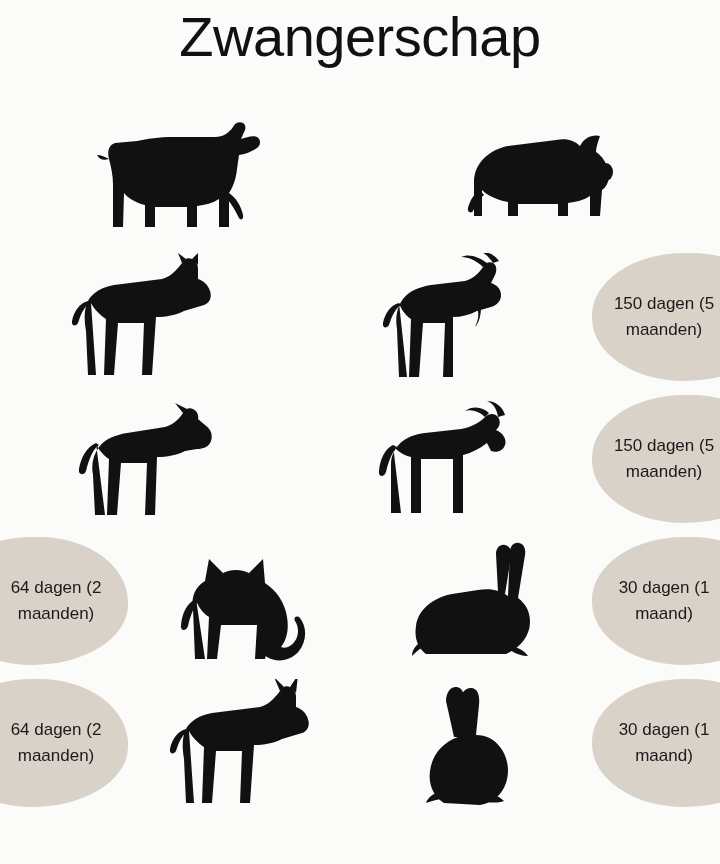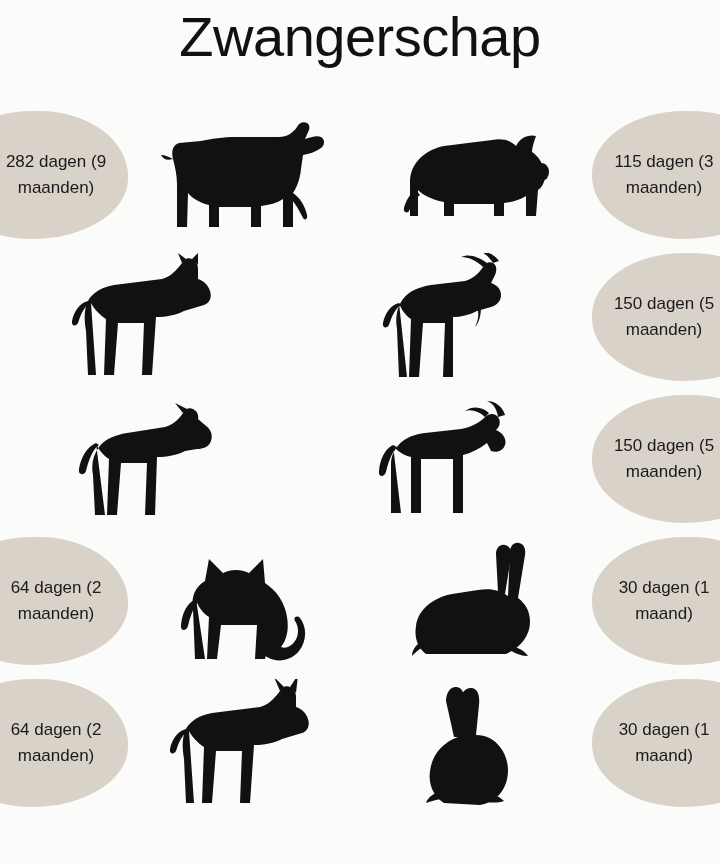--- a/index.html
+++ b/index.html
@@ -94,43 +94,35 @@
 </head>
 <body>
 
 <div class="page">
 
   <div class="title">Zwangerschap</div>
 
   <div class="rows">
 
     <div class="row">
-      <div class="blob left">
-        <div class="disc"></div>
-        <div class="label">282 dagen (9 maanden)</div>
-      </div>
       <div class="silhouettes">
         <div class="sil">
           <svg width="170" height="120" viewBox="0 0 170 120">
             <path d="M18 112 L18 70 C18 60 16 52 14 44 C12 36 14 30 20 28 L42 26 C52 24 64 22 78 22 L120 22 C128 22 134 18 138 12 C140 8 144 6 148 8 C150 9 151 12 150 15 L146 24 C152 22 158 20 162 22 C166 24 166 30 162 33 C156 37 150 39 144 40 L142 54 C141 64 138 72 134 78 L134 112 L124 112 L124 84 C118 88 110 90 102 91 L102 112 L92 112 L92 92 L60 92 L60 112 L50 112 L50 90 C42 88 34 84 29 78 L28 112 Z"></path>
             <path d="M14 44 C8 46 4 44 2 40 C6 40 10 42 14 44 Z"></path>
             <path d="M134 78 C140 82 146 90 148 100 C149 104 146 106 144 103 C140 95 136 88 132 84 Z"></path>
           </svg>
         </div>
         <div class="sil">
           <svg width="160" height="110" viewBox="0 0 160 110">
             <path d="M14 96 L14 62 C14 44 28 30 48 26 L96 20 C106 18 114 20 120 26 C124 18 132 14 140 16 C138 22 136 27 136 32 C142 36 146 42 148 50 C150 58 148 66 142 70 L140 96 L130 96 L130 76 C124 80 116 82 108 83 L108 96 L98 96 L98 84 L58 84 L58 96 L48 96 L48 82 C38 80 28 76 22 70 L22 96 Z"></path>
             <ellipse cx="146" cy="52" rx="7" ry="9"></ellipse>
             <path d="M20 70 C14 74 10 80 8 88 C7 92 11 94 13 91 C16 84 20 78 24 75 Z"></path>
           </svg>
         </div>
-      </div>
-      <div class="blob right">
-        <div class="disc"></div>
-        <div class="label">115 dagen (3 maanden)</div>
       </div>
     </div>
 
     <div class="row">
       <div class="silhouettes">
         <div class="sil">
           <svg width="165" height="128" viewBox="0 0 165 128">
             <path d="M22 122 L20 78 C18 66 18 56 22 48 C26 40 36 34 48 32 L96 26 C104 24 110 18 116 10 C118 6 122 4 126 6 C130 8 132 12 132 16 L132 26 C138 28 142 32 144 38 C146 44 144 50 138 52 L118 58 C110 62 100 64 90 64 L86 122 L76 122 L78 70 L52 70 L48 122 L38 122 L40 66 C34 62 28 56 25 50 L30 122 Z"></path>
             <path d="M116 10 L112 0 L120 6 Z"></path>
             <path d="M126 6 L132 0 L132 12 Z"></path>

